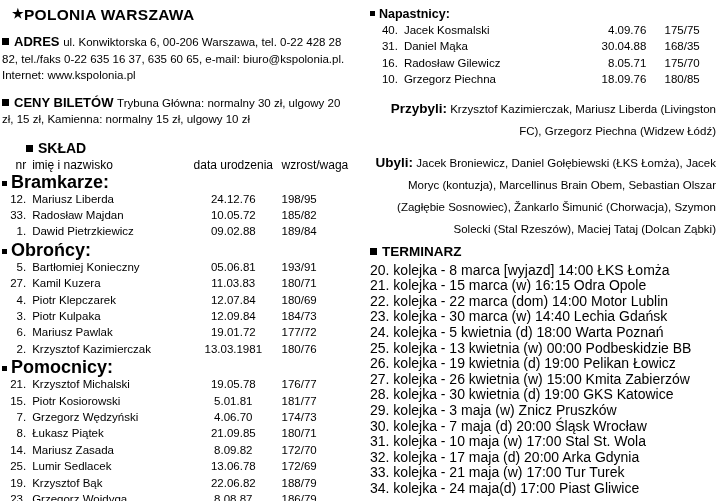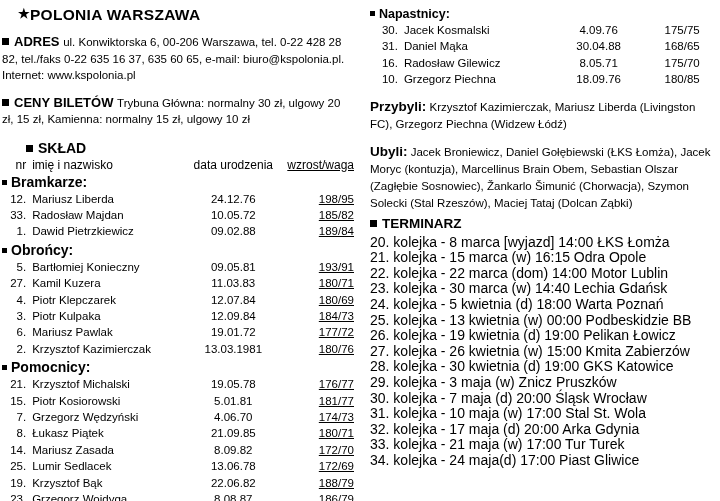--- a/index.html
+++ b/index.html
@@ -32,21 +32,21 @@
     top: 0px;
     width: 352px;
     height: 501px;
   }
 
   
   .club-title {
     font-size: 15.5px;
     font-weight: bold;
     letter-spacing: 0.3px;
-    padding: 6px 0 0 18px;
+    padding: 6px 0 0 12px;
     white-space: nowrap;
   }
   .star {
     font-size: 13px;
     vertical-align: 2px;
   }
 
   
   .sq {
     display: inline-block;
@@ -121,30 +121,29 @@
   .c-name {
     width: 152px;
     text-align: left;
   }
   .c-birth {
     width: 96px;
     text-align: center;
   }
   .c-meas {
     width: 72px;
-    text-align: right;
-    text-decoration: underline;
+    text-align: left;
   }
   .hdr td {
     font-size: 12px;
     line-height: 14px;
     color: #000;
   }
   .grp td {
-    font-size: 14px;
+    font-size: 18px;
     font-weight: bold;
     padding-top: 2px !important;
     line-height: 17px;
   }
 
   
   .r-grp {
     font-size: 12.5px;
     font-weight: bold;
     margin: 7px 0 1px 2px;
@@ -163,33 +162,33 @@
   .r-nr {
     width: 28px;
     text-align: right;
     padding-right: 6px !important;
   }
   .r-name {
     width: 148px;
   }
   .r-birth {
     width: 96px;
-    text-align: center;
+    text-align: right;
   }
   .r-meas {
     width: 72px;
     text-align: center;
   }
 
   .para {
     margin: 10px 0 0 2px;
     width: 346px;
     font-size: 11.5px;
-    line-height: 17px;
-    text-align: left;
+    line-height: 22px;
+    text-align: right;
   }
   .para b {
     font-size: 13.5px;
   }
 
   .term-head {
     margin: 4px 0 4px 2px;
     font-size: 13.5px;
     font-weight: bold;
   }
@@ -262,21 +261,21 @@
         <td class="c-birth">09.02.88</td>
         <td class="c-meas">189/84</td>
       </tr>
 
       <tr class="grp">
         <td colspan="4"><span class="sq-sm"></span><span>Obrońcy:</span></td>
       </tr>
       <tr>
         <td class="c-nr">5.</td>
         <td class="c-name">Bartłomiej Konieczny</td>
-        <td class="c-birth">09.05.81</td>
+        <td class="c-birth">05.06.81</td>
         <td class="c-meas">193/91</td>
       </tr>
       <tr>
         <td class="c-nr">27.</td>
         <td class="c-name">Kamil Kuzera</td>
         <td class="c-birth">11.03.83</td>
         <td class="c-meas">180/71</td>
       </tr>
       <tr>
         <td class="c-nr">4.</td>
@@ -360,30 +359,30 @@
 
   <div class="col-right">
 
     <div class="r-grp">
       <span class="sq-sm"></span><span>Napastnicy:</span>
     </div>
 
     <table class="r-tbl">
       <tbody>
           <tr>
-        <td class="r-nr">30.</td>
+        <td class="r-nr">40.</td>
         <td class="r-name">Jacek Kosmalski</td>
         <td class="r-birth">4.09.76</td>
         <td class="r-meas">175/75</td>
       </tr>
       <tr>
         <td class="r-nr">31.</td>
         <td class="r-name">Daniel Mąka</td>
         <td class="r-birth">30.04.88</td>
-        <td class="r-meas">168/65</td>
+        <td class="r-meas">168/35</td>
       </tr>
       <tr>
         <td class="r-nr">16.</td>
         <td class="r-name">Radosław Gilewicz</td>
         <td class="r-birth">8.05.71</td>
         <td class="r-meas">175/70</td>
       </tr>
       <tr>
         <td class="r-nr">10.</td>
         <td class="r-name">Grzegorz Piechna</td>

